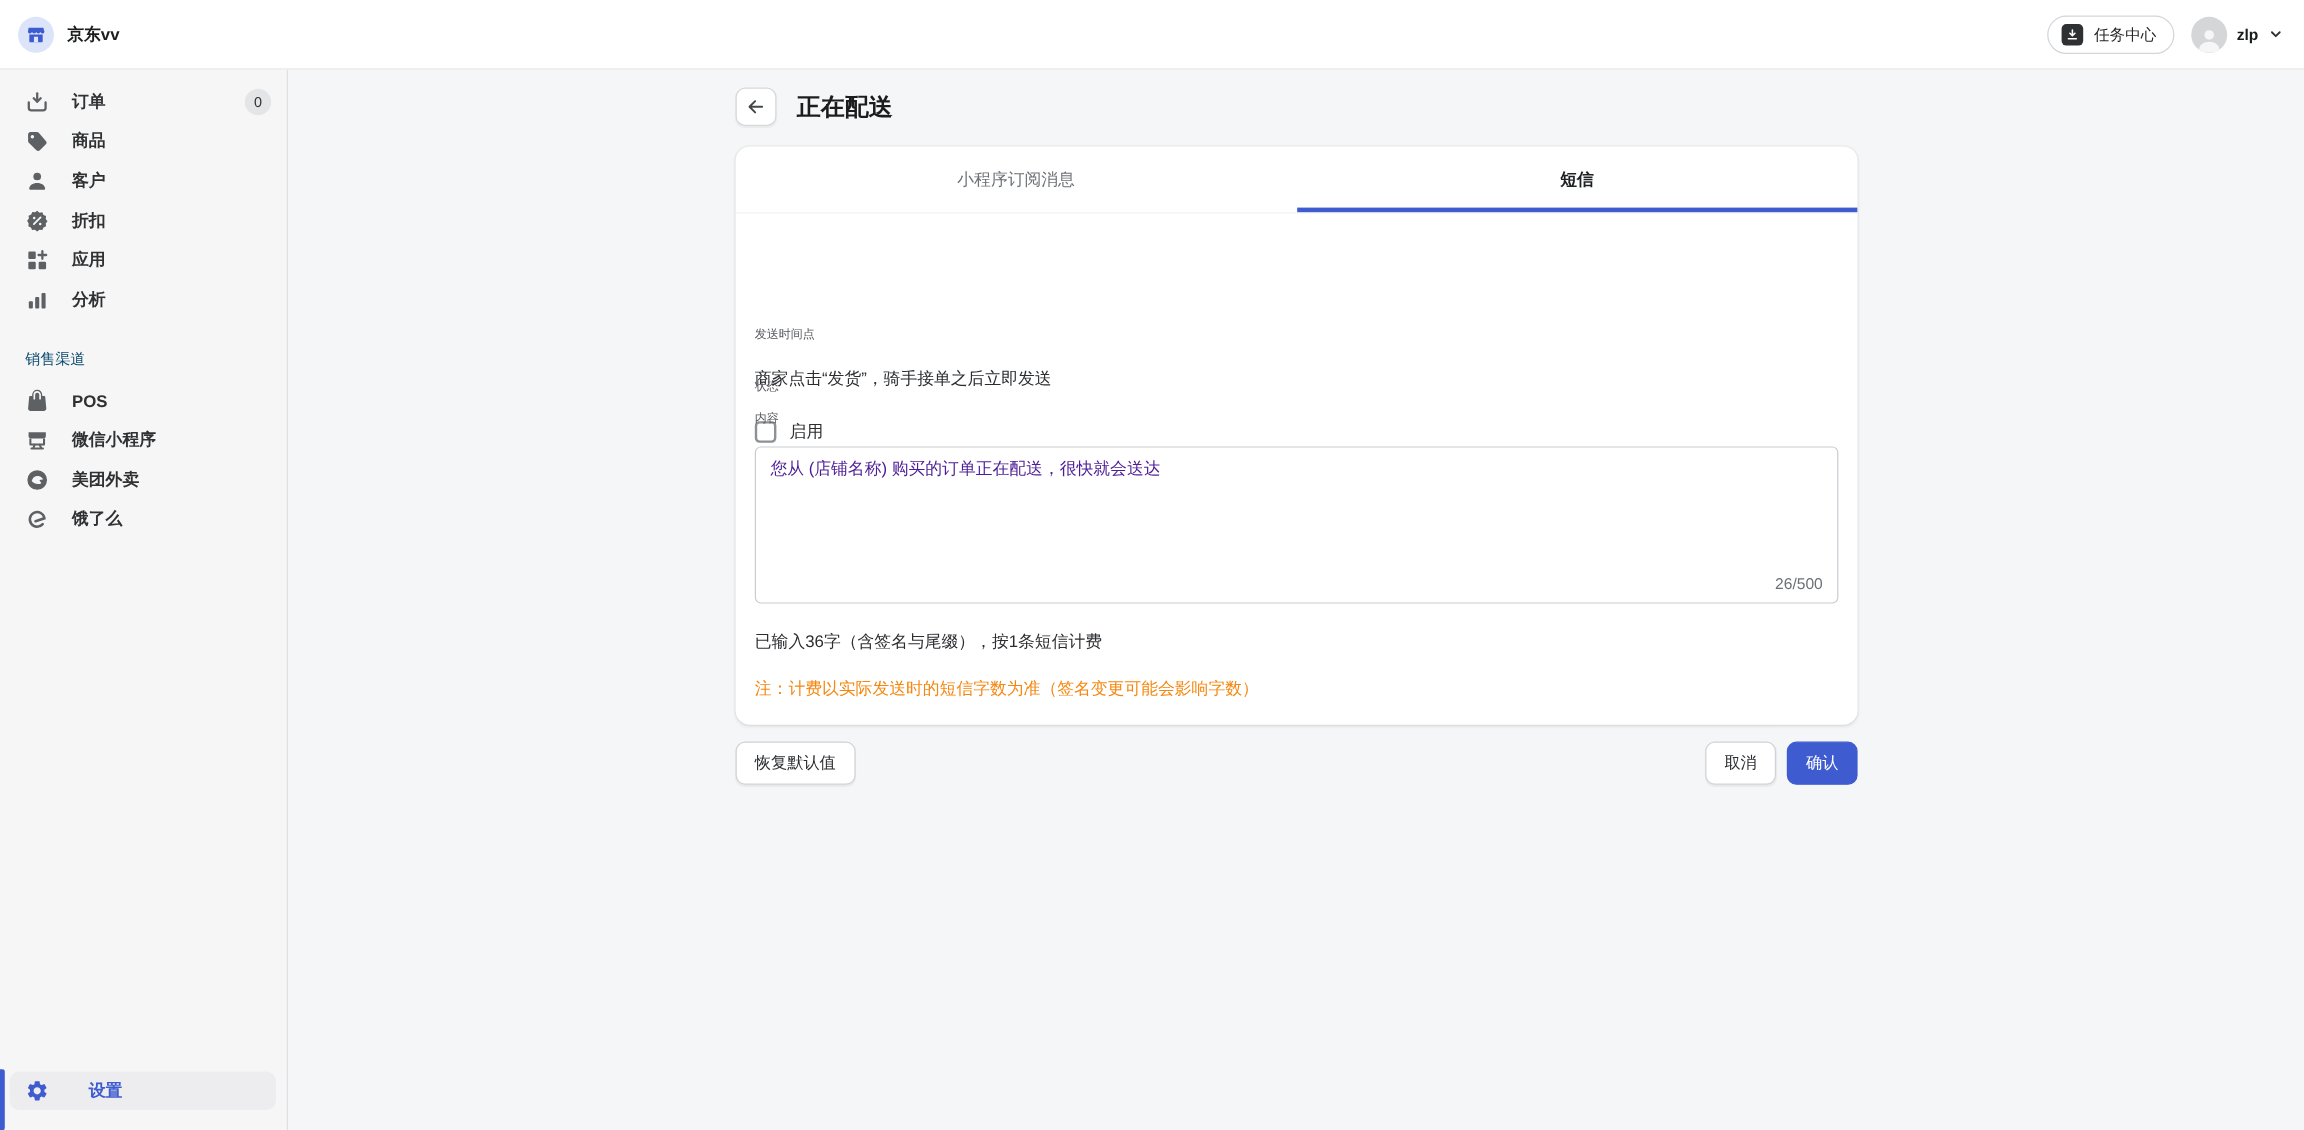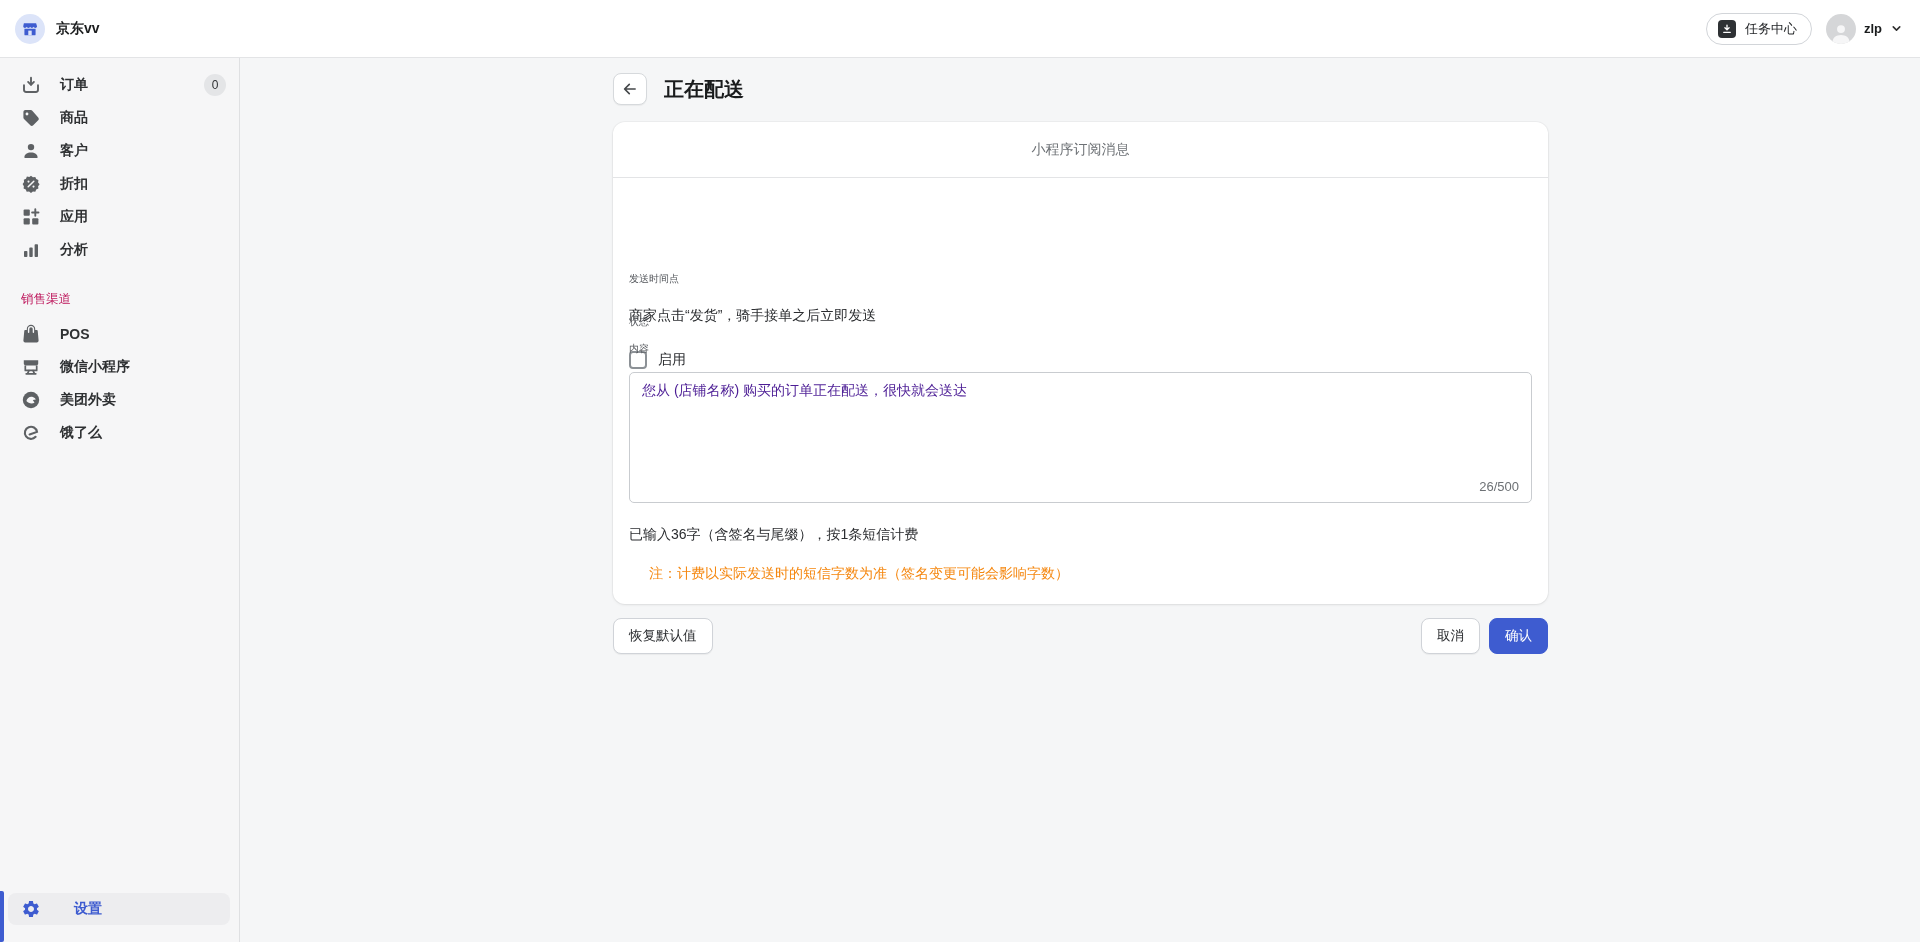--- a/index.html
+++ b/index.html
@@ -52,21 +52,21 @@
     padding:0 13px 0 21px; cursor:pointer;
     font-size:14px; font-weight:600; color:#2f3133;
   }
   .nav-icon { width:20px; height:20px; color:#5e6164; flex:0 0 auto; }
   .badge {
     margin-left:auto; min-width:22px; height:22px; padding:0 4px;
     border-radius:11px; background:#e4e5e7;
     font-size:12px; font-weight:400; color:#2f3133;
     display:flex; align-items:center; justify-content:center;
   }
-  .section-label { margin:25px 0 9px; padding-left:21px; font-size:12.5px; color:#be185d; }
+  .section-label { margin:25px 0 9px; padding-left:21px; font-size:12.5px; color:#0c4a6e; }
   .settings-item {
     position:absolute; left:8px; bottom:17px; width:222px; height:32px;
     background:#ededef; border-radius:8px;
     display:flex; align-items:center; gap:33px; padding-left:13px;
     font-size:14px; font-weight:600; color:var(--accent); cursor:pointer;
   }
   .settings-item .nav-icon { color:var(--accent); }
   .active-bar {
     position:absolute; left:0; bottom:0; width:4px; height:51px;
     background:var(--accent); border-radius:0 2px 2px 0;
@@ -303,41 +303,42 @@
       <svg width="18" height="18" viewBox="0 0 20 20" fill="none" stroke="currentColor" stroke-width="1.8" stroke-linecap="round" stroke-linejoin="round">
         <path d="M15.7 10H4.3M9.2 4.8 4 10l5.2 5.2"></path>
       </svg>
     </button>
     <h1 class="page-title">正在配送</h1>
   </div>
 
   <section class="card">
     <div class="tabbar">
       <div class="tab">小程序订阅消息</div>
+      <div class="tab active">短信</div>
     </div>
 
     <div class="field-label" style="top:193px;">状态</div>
 
     <div class="check-row">
       <span class="checkbox"></span>
       <span class="check-label">启用</span>
     </div>
 
     <div class="field-label" style="top:150px;">发送时间点</div>
     <div class="field-value" style="top:185px;">商家点击“发货”，骑手接单之后立即发送</div>
 
     <div class="field-label" style="top:220px;">内容</div>
 
     <div class="textarea-wrap">
       <textarea maxlength="500" style="">您从 (店铺名称) 购买的订单正在配送，很快就会送达</textarea>
       <span class="char-counter">26/500</span>
     </div>
 
     <div class="field-value" style="top:404px;">已输入36字（含签名与尾缀），按1条短信计费</div>
-    <div class="field-value note-orange" style="top:443px;margin-left:20px;">注：计费以实际发送时的短信字数为准（签名变更可能会影响字数）</div>
+    <div class="field-value note-orange" style="top:443px;">注：计费以实际发送时的短信字数为准（签名变更可能会影响字数）</div>
   </section>
 
   <div class="footer-actions">
     <button class="btn btn-default">恢复默认值</button>
     <span class="spacer"></span>
     <button class="btn btn-default">取消</button>
     <span class="gap9"></span>
     <button class="btn btn-primary">确认</button>
   </div>
 

